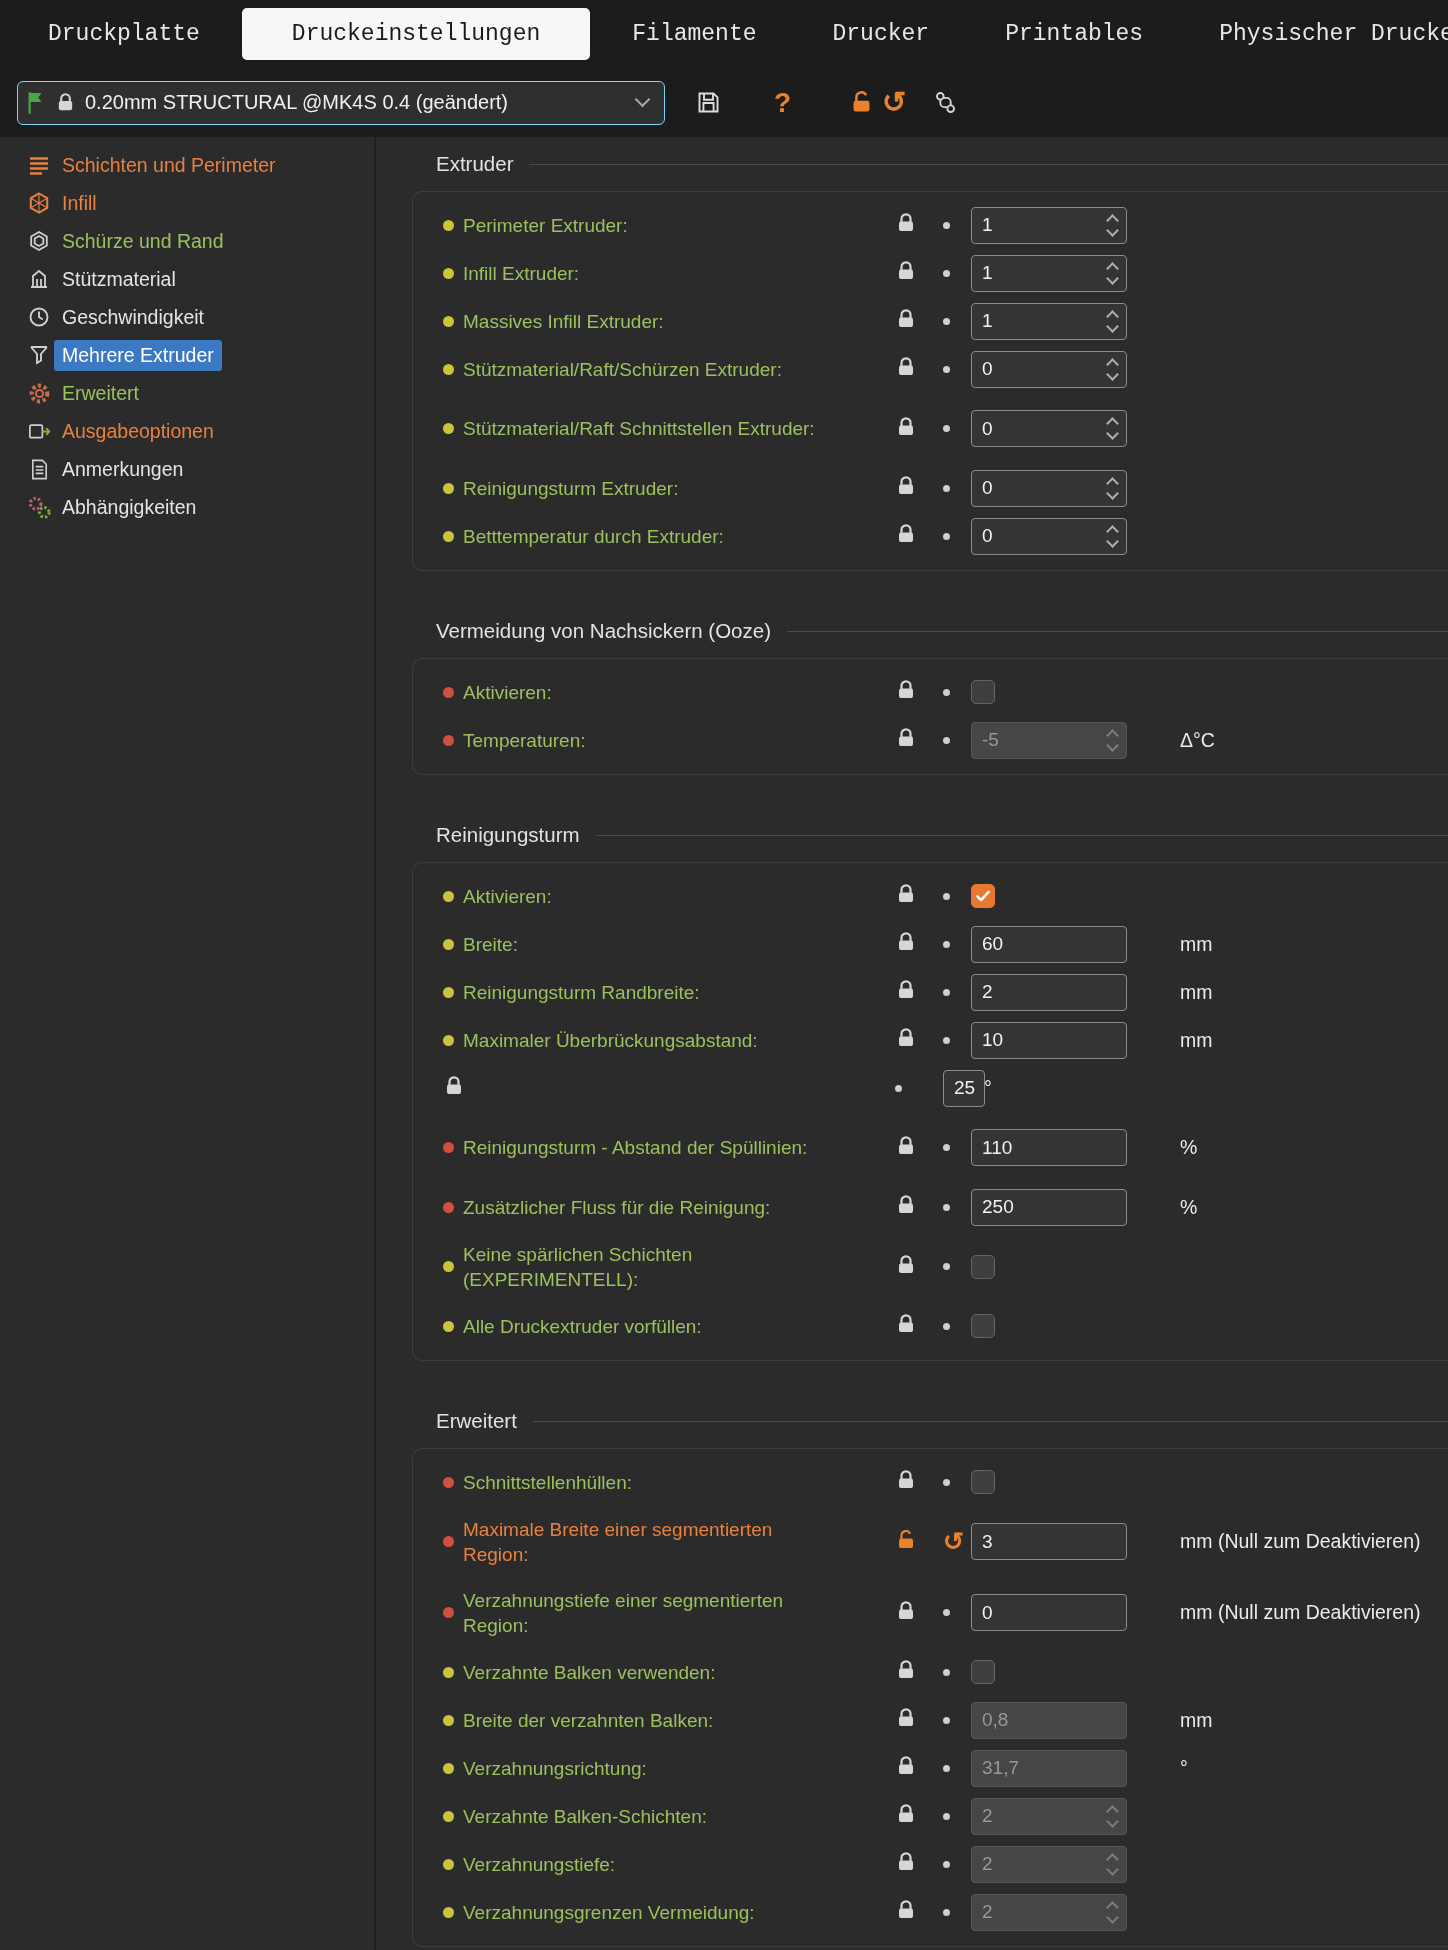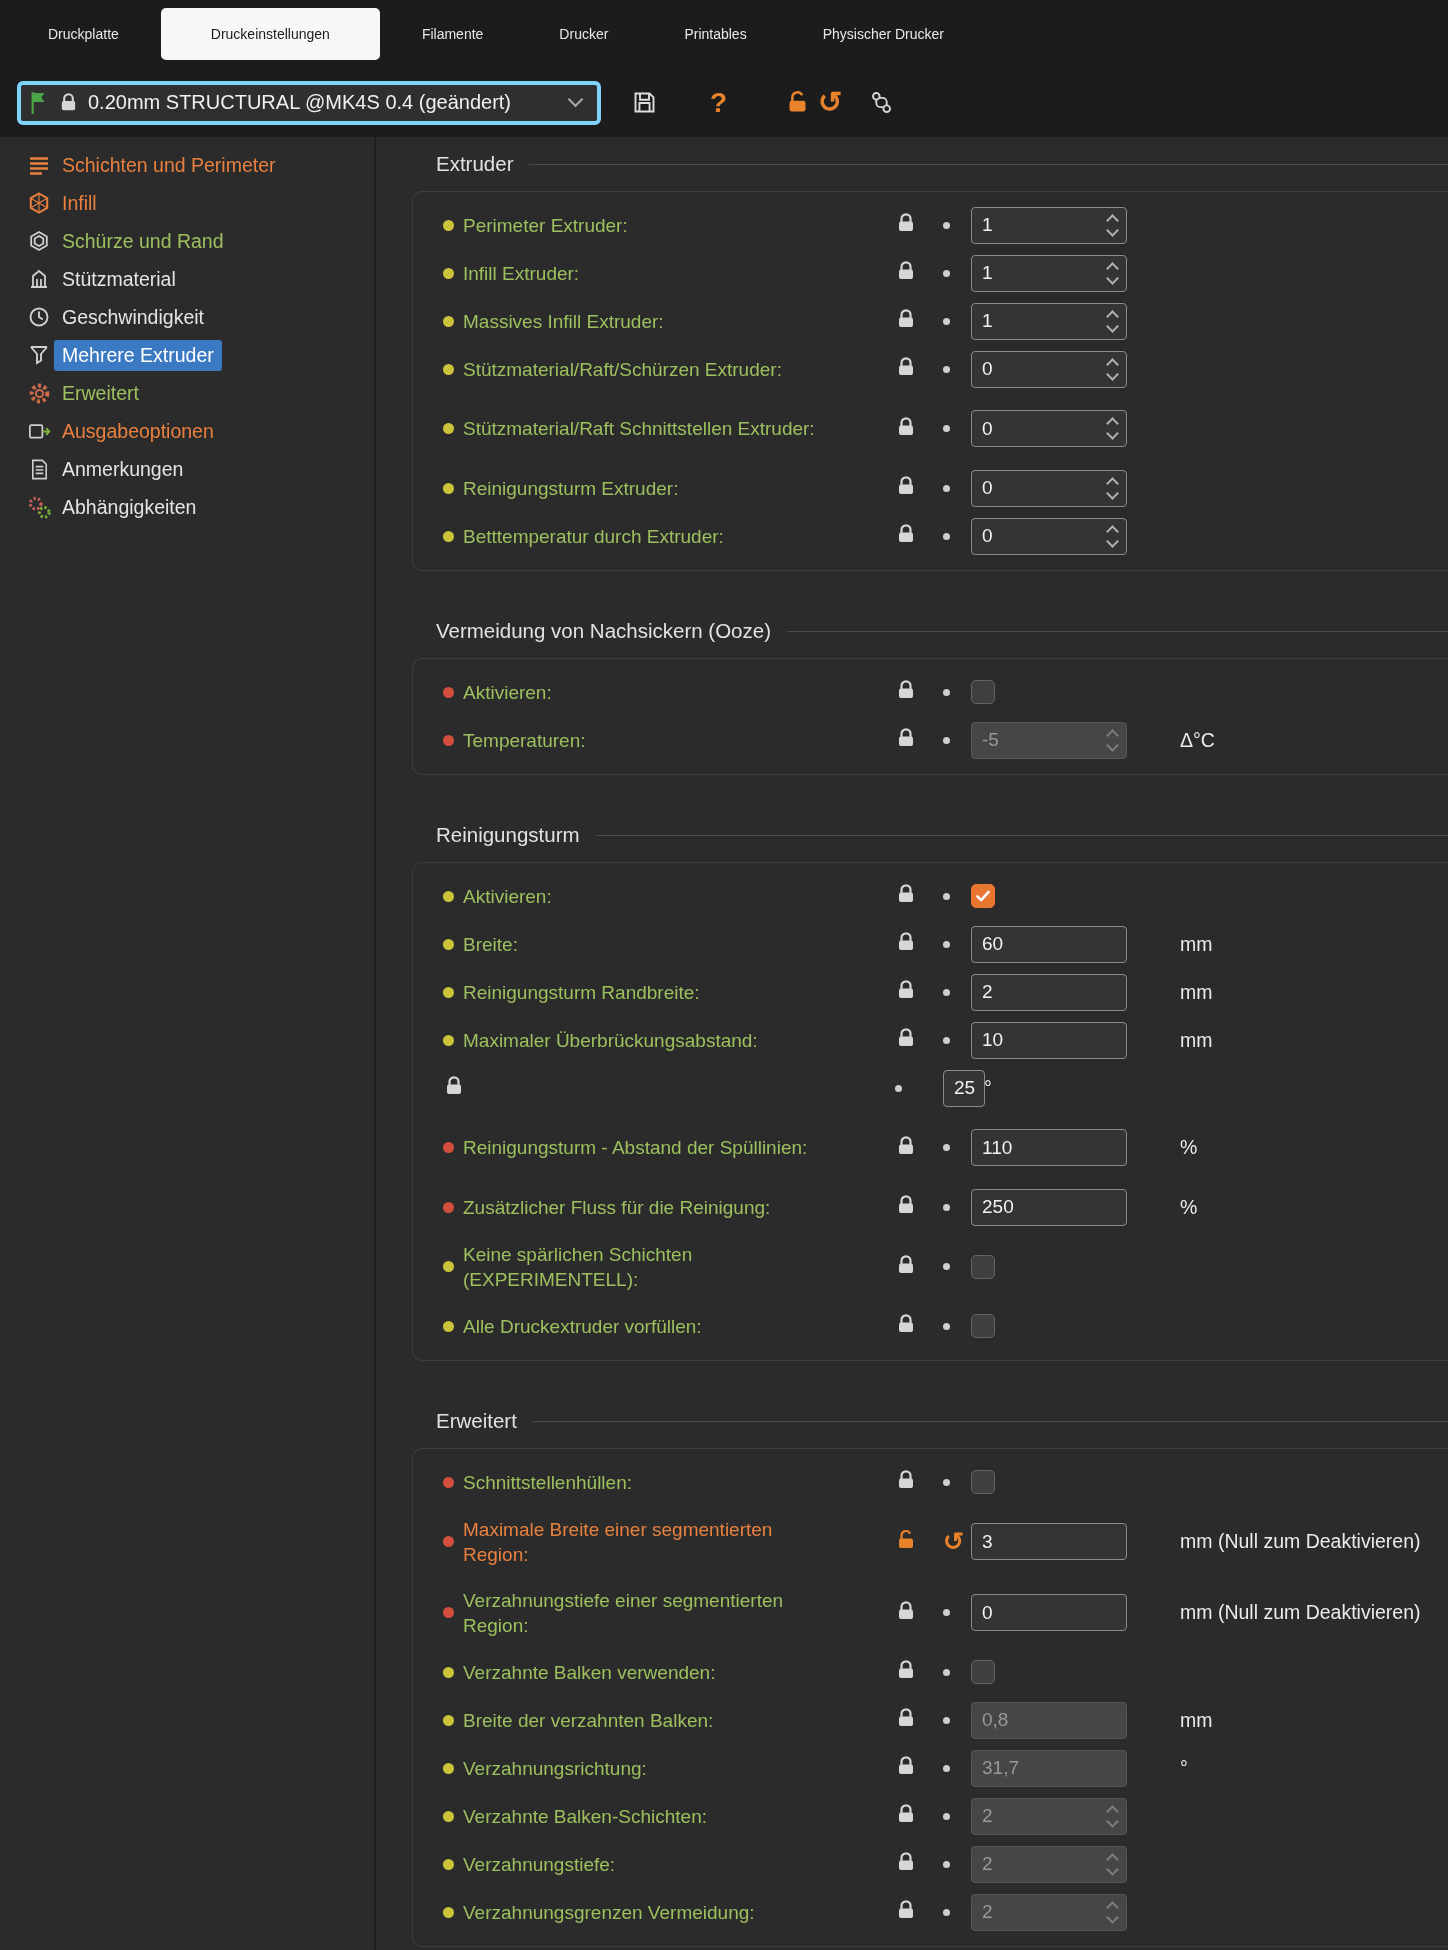--- a/index.html
+++ b/index.html
@@ -5,25 +5,25 @@
   :root{
     --orange:#e8832c; --green:#9dc05e; --lorange:#e8813f; --blue:#3b79c2;
     --byellow:#cbc33a; --bred:#d14f3c; --chk:#ea7730;
   }
   *{box-sizing:border-box;}
   html,body{margin:0;padding:0;}
   body{width:1448px;height:1950px;overflow:hidden;background:#2b2b2b;
        font-family:"Liberation Sans",sans-serif;color:#e6e6e6;}
   
   .tabbar{height:68px;background:#1c1c1c;display:flex;align-items:center;padding-left:10px;}
-  .tab{padding:0 38px;font-size:14px;color:#e8e8e8;height:52px;display:flex;align-items:center;white-space:nowrap;}
+  .tab{padding:0 38px;font-size:23px;color:#e8e8e8;height:52px;display:flex;align-items:center;white-space:nowrap;font-family:Liberation Mono, monospace;}
   .tab.active{background:#f7f7f7;color:#1b1b1b;border-radius:5px;padding:0 50px;margin:0 4px;}
   
   .presetbar{height:69px;background:#1c1c1c;display:flex;align-items:center;padding-left:17px;}
-  .combo{width:584px;height:44px;background:#2f2f2f;border:4px solid #7dd3fc;border-radius:6px;
+  .combo{width:648px;height:44px;background:#2f2f2f;border:1px solid #7dd3fc;border-radius:6px;
          display:flex;align-items:center;gap:9px;padding:0 16px 0 8px;}
   .combo-text{font-size:20px;color:#f0f0f0;white-space:nowrap;}
   .combo-chev{margin-left:auto;width:11px;height:11px;border:solid #a8a8a8;border-width:0 2px 2px 0;
               transform:rotate(45deg);margin-top:-6px;}
   .toolico{display:flex;align-items:center;justify-content:center;line-height:1;}
   .t-save{margin-left:30px;}
   .t-help{margin-left:52px;font-size:28px;font-weight:700;color:var(--orange);}
   .t-unlock{margin-left:58px;}
   .t-revert{margin-left:8px;font-size:29px;font-weight:700;color:var(--orange);}
   .t-compare{margin-left:26px;}

